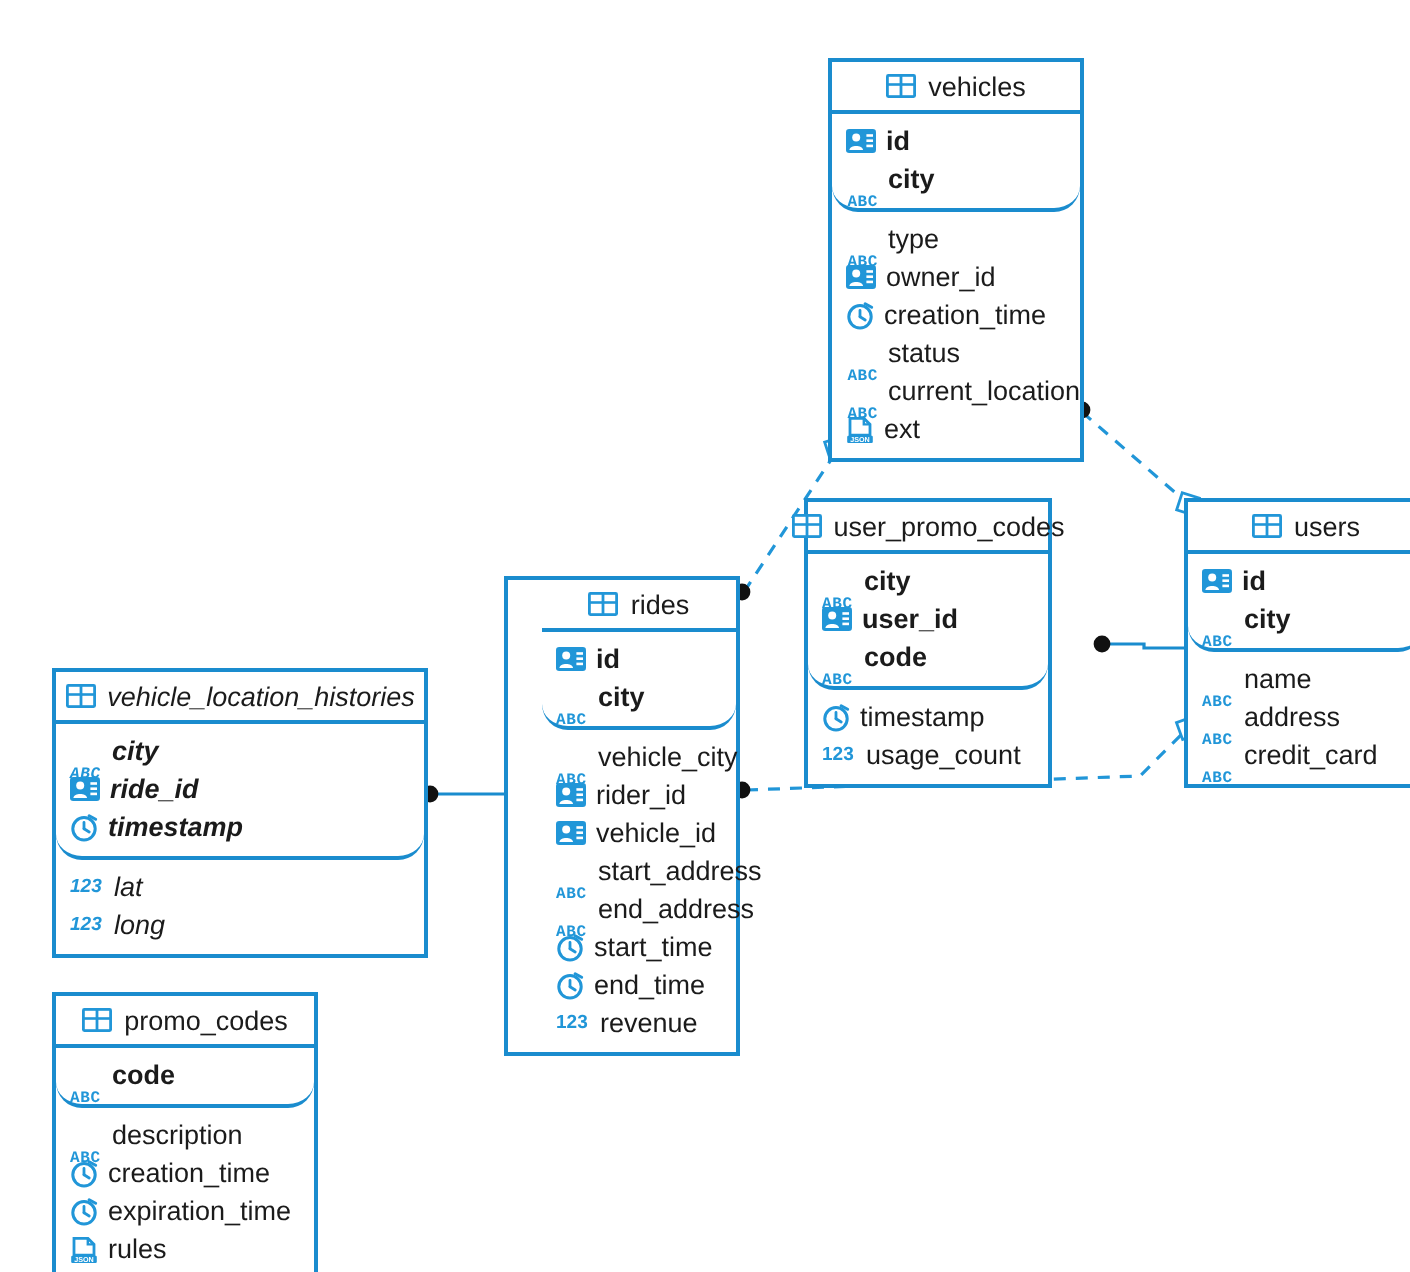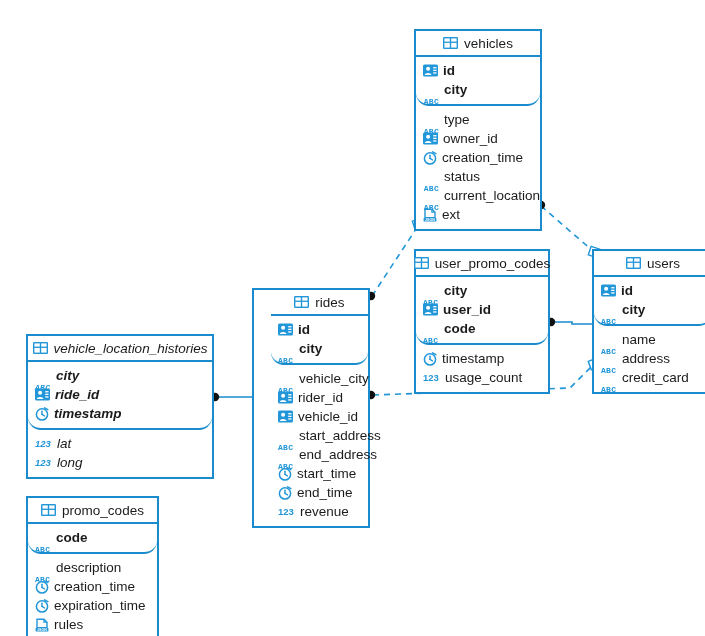--- a/index.html
+++ b/index.html
@@ -187,21 +187,21 @@
               <path d="M2 1.2 L9 1.2 L12 4.2 L12 9.6 L2 9.6 Z" fill="none" stroke="#2196d8" stroke-width="1.4"></path>
               <path d="M8.9 1.3 L8.9 4.2 L11.9 4.2" fill="none" stroke="#2196d8" stroke-width="1.2"></path>
               <rect x="0.6" y="9.9" width="12.8" height="3.6" rx="0.6" fill="#2196d8"></rect>
               <text x="7" y="12.9" font-family="Liberation Sans, sans-serif" font-size="3.6" font-weight="bold" fill="#fff" text-anchor="middle">JSON</text>
             </svg>
           </span>
           <span>ext</span>
         </div>
       </div>
     </div>
-    <div class="table" style="left: 414px; top: 249px; width: 136px;">
+    <div class="table" style="left: 402px; top: 249px; width: 124px;">
       <div class="t-title">
         <span class="ico ico-grid">
           <svg viewBox="0 0 15 12" width="15" height="12">
             <rect x="0" y="0" width="15" height="12" rx="1.2" fill="#2196d8"></rect>
             <rect x="1.4" y="1.4" width="5.4" height="3.2" fill="#fff"></rect>
             <rect x="8.2" y="1.4" width="5.4" height="3.2" fill="#fff"></rect>
             <rect x="1.4" y="5.9" width="5.4" height="4.7" fill="#fff"></rect>
             <rect x="8.2" y="5.9" width="5.4" height="4.7" fill="#fff"></rect>
           </svg>
         </span>

